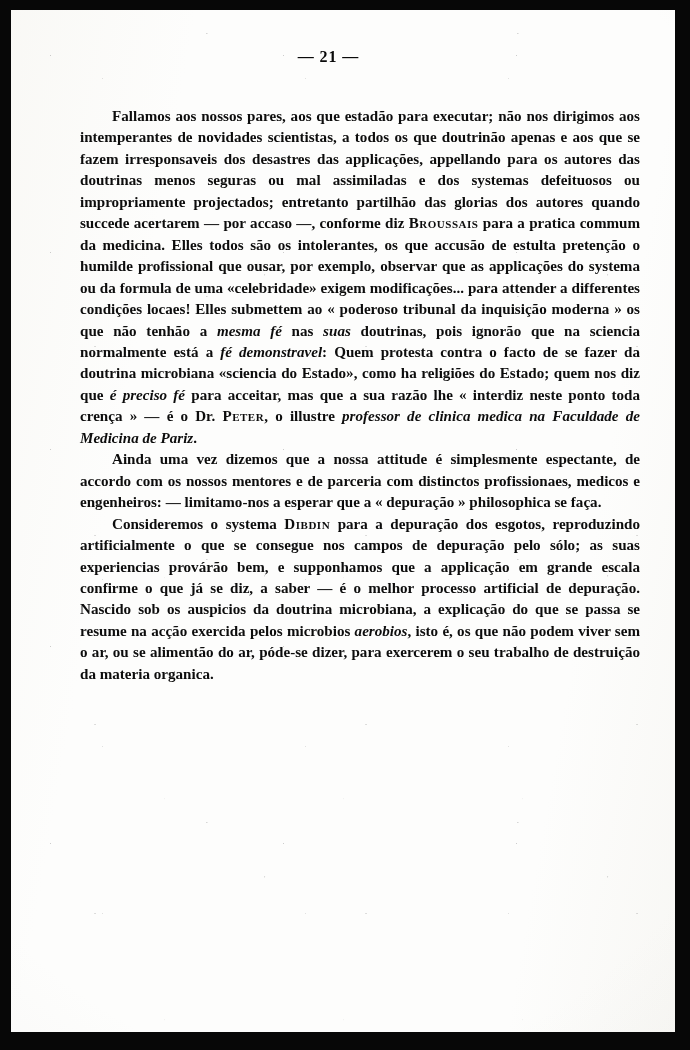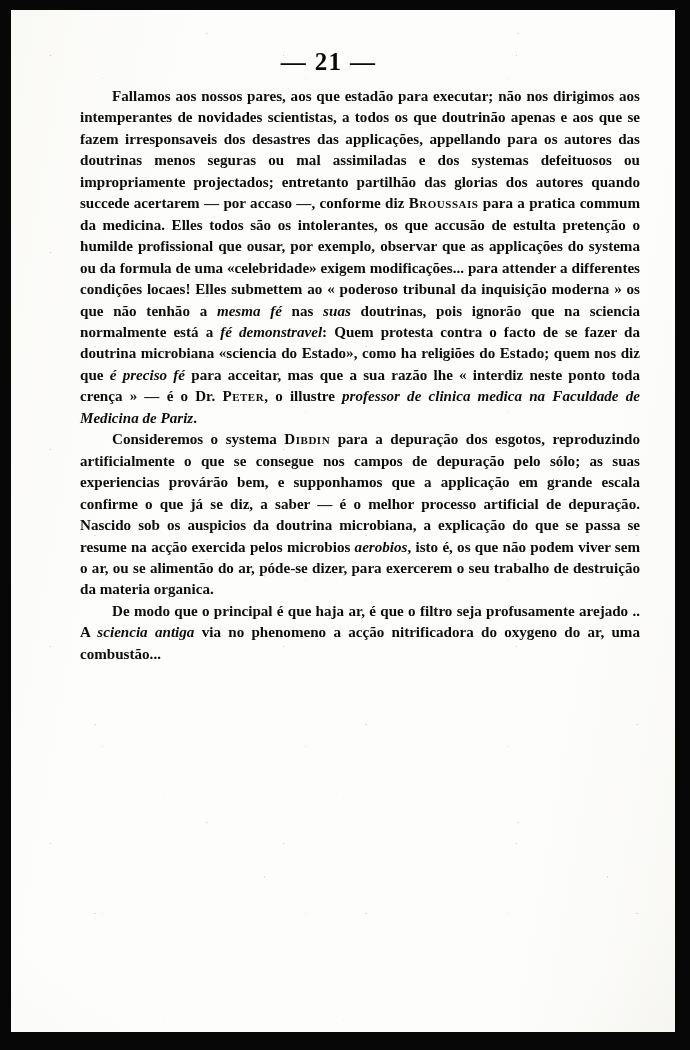--- a/index.html
+++ b/index.html
@@ -54,32 +54,32 @@
         rgba(243,242,237,0.5) 100%);
   }
 
   
   .folio {
     position: absolute;
     top: 38px;
     left: 0;
     width: 635px;
     text-align: center;
-    font-size: 25px;
+    font-size: 16px;
     font-weight: 700;
     letter-spacing: 0.055em;
     color: #0a0a0a;
     font-family: "Liberation Serif", "DejaVu Serif", serif;
   }
 
   
   .textblock {
     position: absolute;
     left: 69px;
-    top: 76px;
+    top: 96px;
     width: 560px;
     color: #0d0d0d;
     font-size: 15.1px;
     line-height: 21.45px;
     text-align: justify;
     text-justify: inter-word;
     -webkit-font-smoothing: none;
     font-weight: 600;
   }
 
@@ -128,20 +128,20 @@
 <body>
 
 <div class="scan-frame">
 
   <div class="paper">
 
     <div class="folio">— 21 —</div>
 
     <div class="textblock">
       <p>Fallamos aos nossos pares, aos que estadão para executar; não nos dirigimos aos intemperantes de novidades scientistas, a todos os que doutrinão apenas e aos que se fazem irresponsaveis dos desastres das applicações, appellando para os autores das doutrinas menos seguras ou mal assimiladas e dos systemas defeituosos ou impropriamente projectados; entretanto partilhão das glorias dos autores quando succede acertarem — por accaso —, conforme diz <span class="sc">Broussais</span> para a pratica commum da medicina. Elles todos são os intolerantes, os que accusão de estulta pretenção o humilde profissional que ousar, por exemplo, observar que as applicações do systema ou da formula de uma «celebridade» exigem modificações... para attender a differentes condições locaes! Elles submettem ao « poderoso tribunal da inquisição moderna » os que não tenhão a <i>mesma fé</i> nas <i>suas</i> doutrinas, pois ignorão que na sciencia normalmente está a <i>fé demonstravel</i>: Quem protesta contra o facto de se fazer da doutrina microbiana «sciencia do Estado», como ha religiões do Estado; quem nos diz que <i>é preciso fé</i> para acceitar, mas que a sua razão lhe « interdiz neste ponto toda crença » — é o Dr. <span class="sc">Peter</span>, o illustre <i>professor de clinica medica na Faculdade de Medicina de Pariz</i>.</p>
+      <p>Ainda uma vez dizemos que a nossa attitude é simplesmente espectante, de accordo com os nossos mentores e de parceria com distinctos profissionaes, medicos e engenheiros: — limitamo-nos a esperar que a « depuração » philosophica se faça.</p>
       <p>Consideremos o systema <span class="sc">Dibdin</span> para a depuração dos esgotos, reproduzindo artificialmente o que se consegue nos campos de depuração pelo sólo; as suas experiencias provárão bem, e supponhamos que a applicação em grande escala confirme o que já se diz, a saber — é o melhor processo artificial de depuração. Nascido sob os auspicios da doutrina microbiana, a explicação do que se passa se resume na acção exercida pelos microbios <i>aerobios</i>, isto é, os que não podem viver sem o ar, ou se alimentão do ar, póde-se dizer, para exercerem o seu trabalho de destruição da materia organica.</p>
-      <p>De modo que o principal é que haja ar, é que o filtro seja profusamente arejado .. A <i>sciencia antiga</i> via no phenomeno a acção nitrificadora do oxygeno do ar, uma combustão...</p>
     </div>
 
     <div class="speckle"></div>
   </div>
 
 </div>
 
 </body></html>

